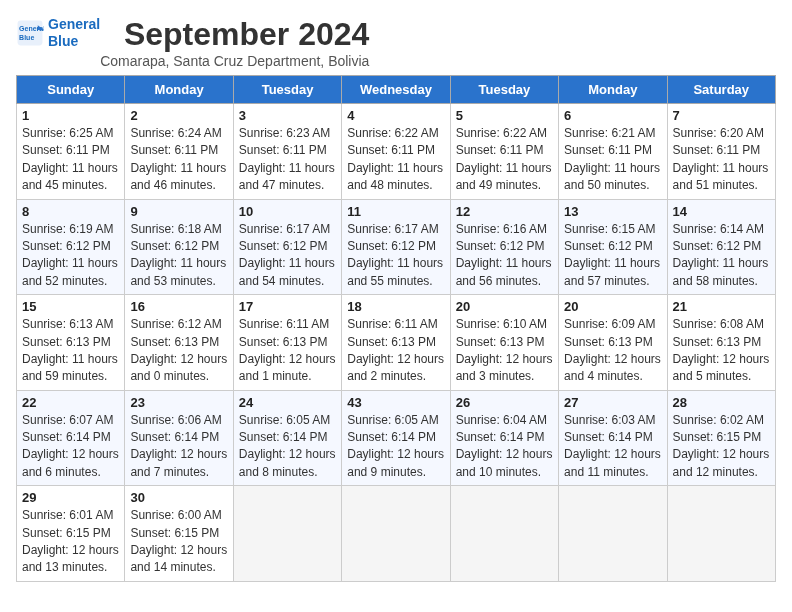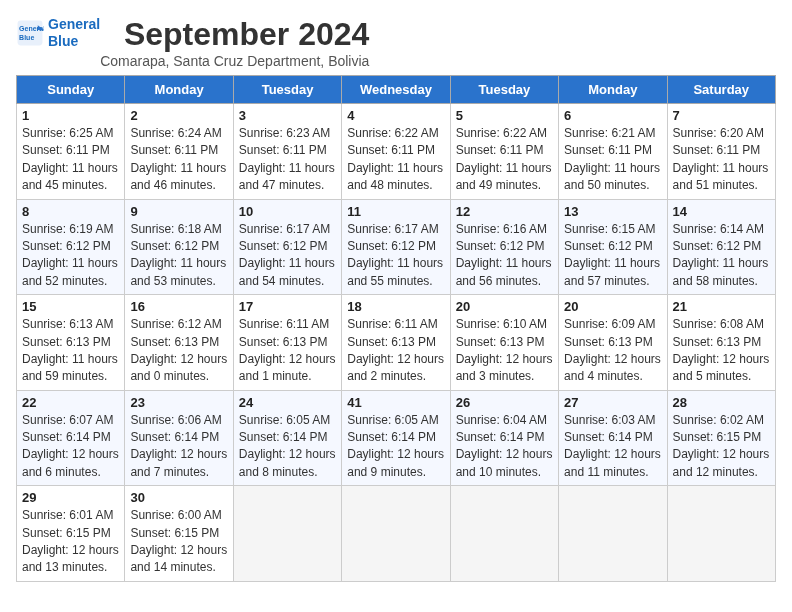--- a/index.html
+++ b/index.html
@@ -221,21 +221,21 @@
       </td>
         <td>
         <span class="day-num">23</span>
         <div class="day-info">Sunrise: 6:06 AM<br>Sunset: 6:14 PM<br>Daylight: 12 hours and 7 minutes.</div>
       </td>
         <td>
         <span class="day-num">24</span>
         <div class="day-info">Sunrise: 6:05 AM<br>Sunset: 6:14 PM<br>Daylight: 12 hours and 8 minutes.</div>
       </td>
         <td>
-        <span class="day-num">41</span>
+        <span class="day-num">43</span>
         <div class="day-info">Sunrise: 6:05 AM<br>Sunset: 6:14 PM<br>Daylight: 12 hours and 9 minutes.</div>
       </td>
         <td>
         <span class="day-num">26</span>
         <div class="day-info">Sunrise: 6:04 AM<br>Sunset: 6:14 PM<br>Daylight: 12 hours and 10 minutes.</div>
       </td>
         <td>
         <span class="day-num">27</span>
         <div class="day-info">Sunrise: 6:03 AM<br>Sunset: 6:14 PM<br>Daylight: 12 hours and 11 minutes.</div>
       </td>

